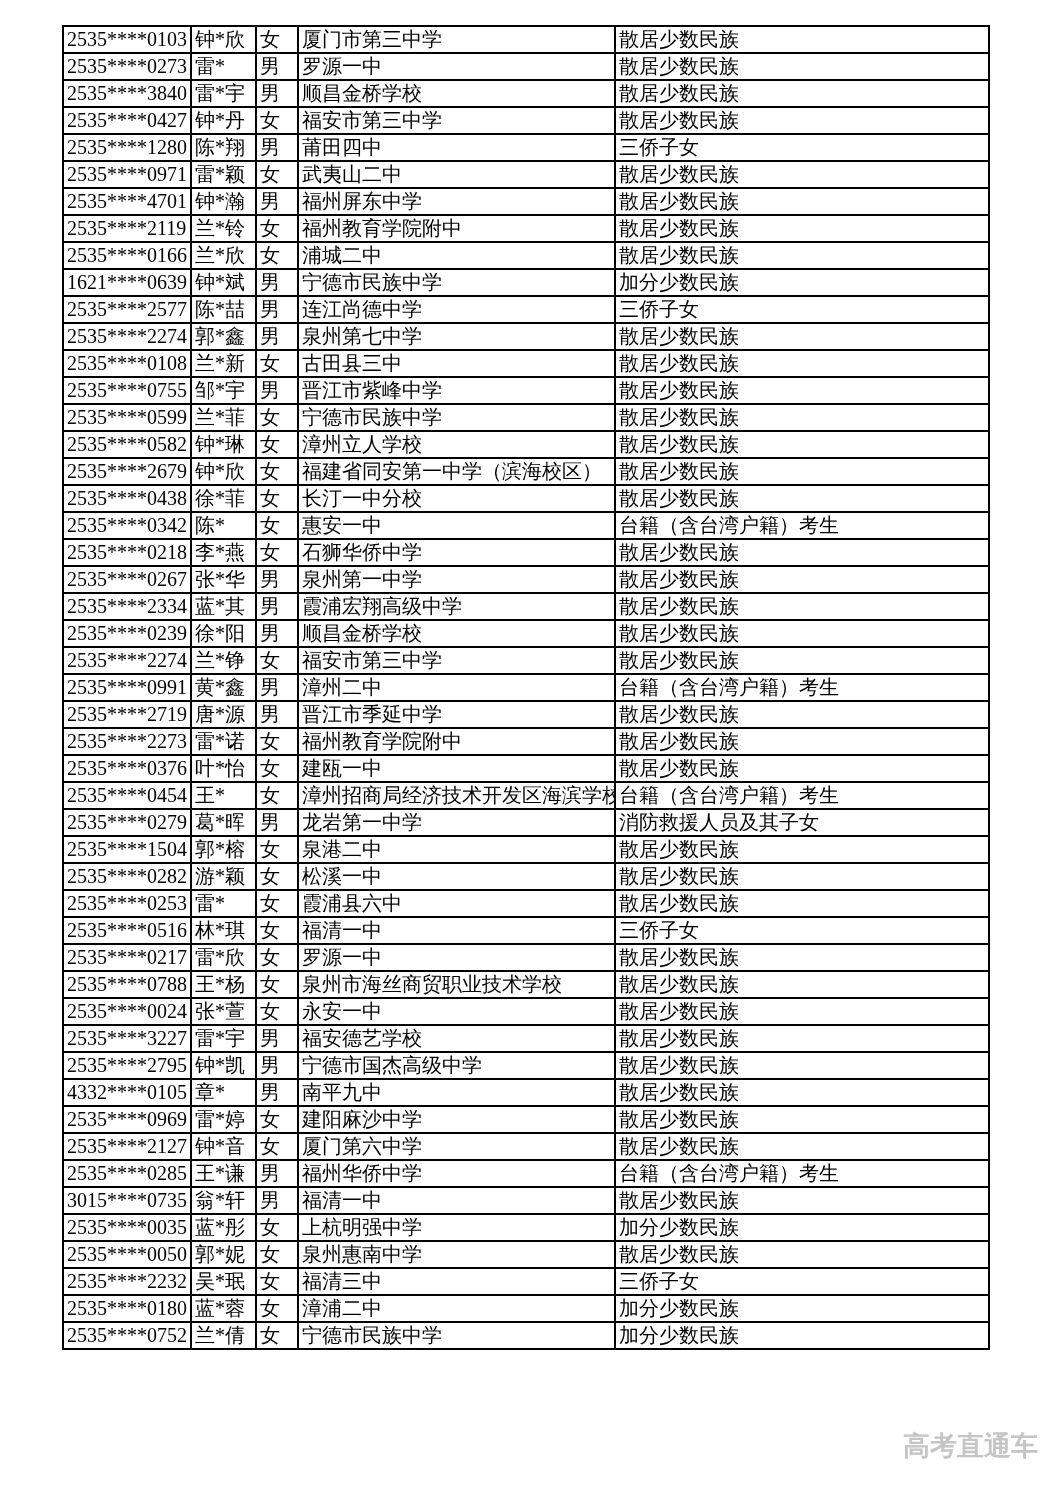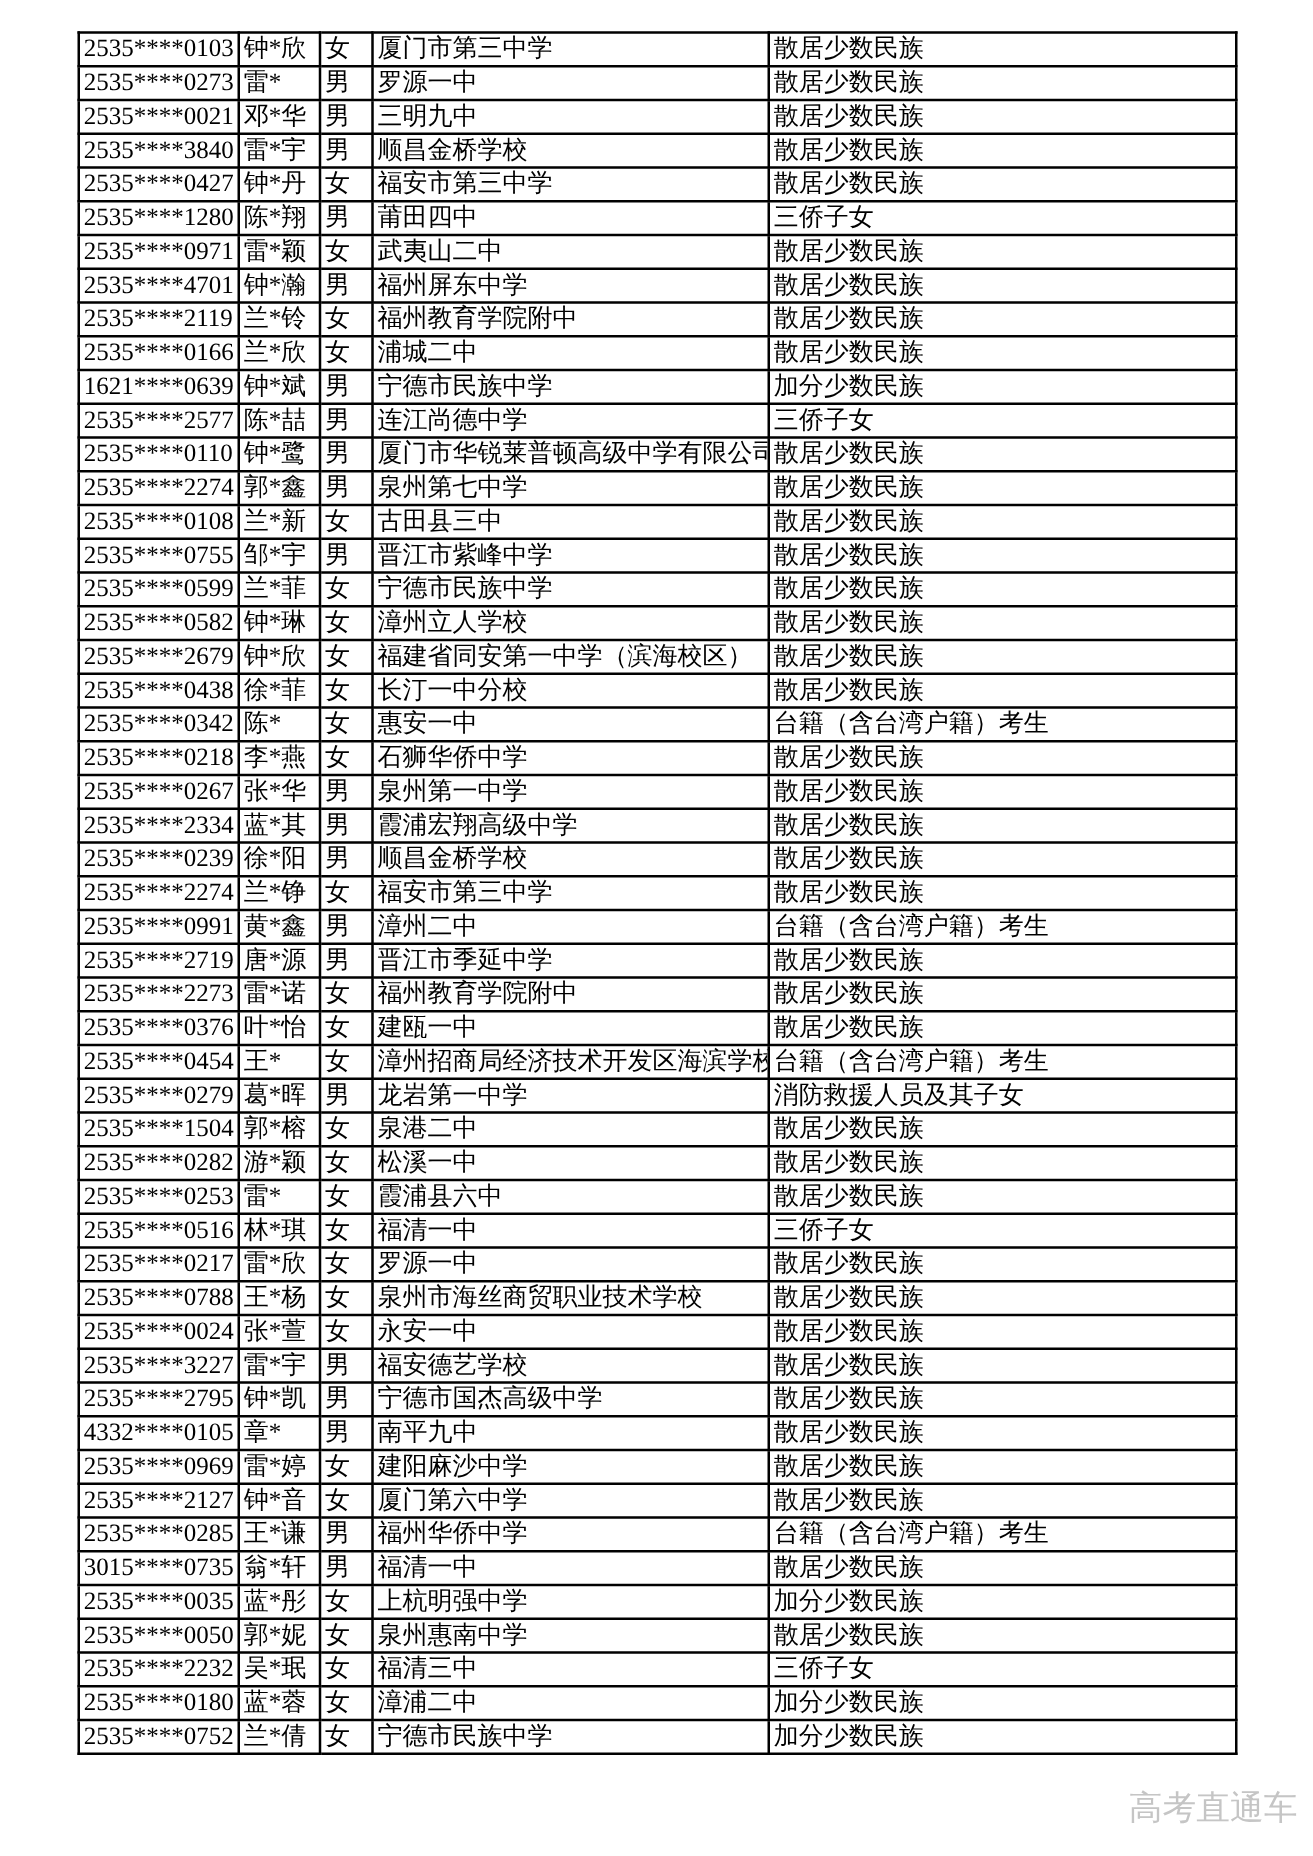--- a/index.html
+++ b/index.html
@@ -69,27 +69,20 @@
           <td>散居少数民族</td>
         </tr>
         <tr>
           <td>2535****0273</td>
           <td>雷*</td>
           <td>男</td>
           <td>罗源一中</td>
           <td>散居少数民族</td>
         </tr>
         <tr>
-          <td>2535****0021</td>
-          <td>邓*华</td>
-          <td>男</td>
-          <td>三明九中</td>
-          <td>散居少数民族</td>
-        </tr>
-        <tr>
           <td>2535****3840</td>
           <td>雷*宇</td>
           <td>男</td>
           <td>顺昌金桥学校</td>
           <td>散居少数民族</td>
         </tr>
         <tr>
           <td>2535****0427</td>
           <td>钟*丹</td>
           <td>女</td>
@@ -139,27 +132,20 @@
           <td>加分少数民族</td>
         </tr>
         <tr>
           <td>2535****2577</td>
           <td>陈*喆</td>
           <td>男</td>
           <td>连江尚德中学</td>
           <td>三侨子女</td>
         </tr>
         <tr>
-          <td>2535****0110</td>
-          <td>钟*鹭</td>
-          <td>男</td>
-          <td>厦门市华锐莱普顿高级中学有限公司</td>
-          <td>散居少数民族</td>
-        </tr>
-        <tr>
           <td>2535****2274</td>
           <td>郭*鑫</td>
           <td>男</td>
           <td>泉州第七中学</td>
           <td>散居少数民族</td>
         </tr>
         <tr>
           <td>2535****0108</td>
           <td>兰*新</td>
           <td>女</td>
@@ -413,14 +399,14 @@
         </tr>
         <tr>
           <td>2535****0752</td>
           <td>兰*倩</td>
           <td>女</td>
           <td>宁德市民族中学</td>
           <td>加分少数民族</td>
         </tr>
       </tbody>
   </table>
-  <div class="watermark" style="color: rgb(197, 197, 197);">高考直通车</div>
+  <div class="watermark" style="color: rgb(197, 197, 197); font-weight: bold;">高考直通车</div>
 </div>
 
 </body></html>

